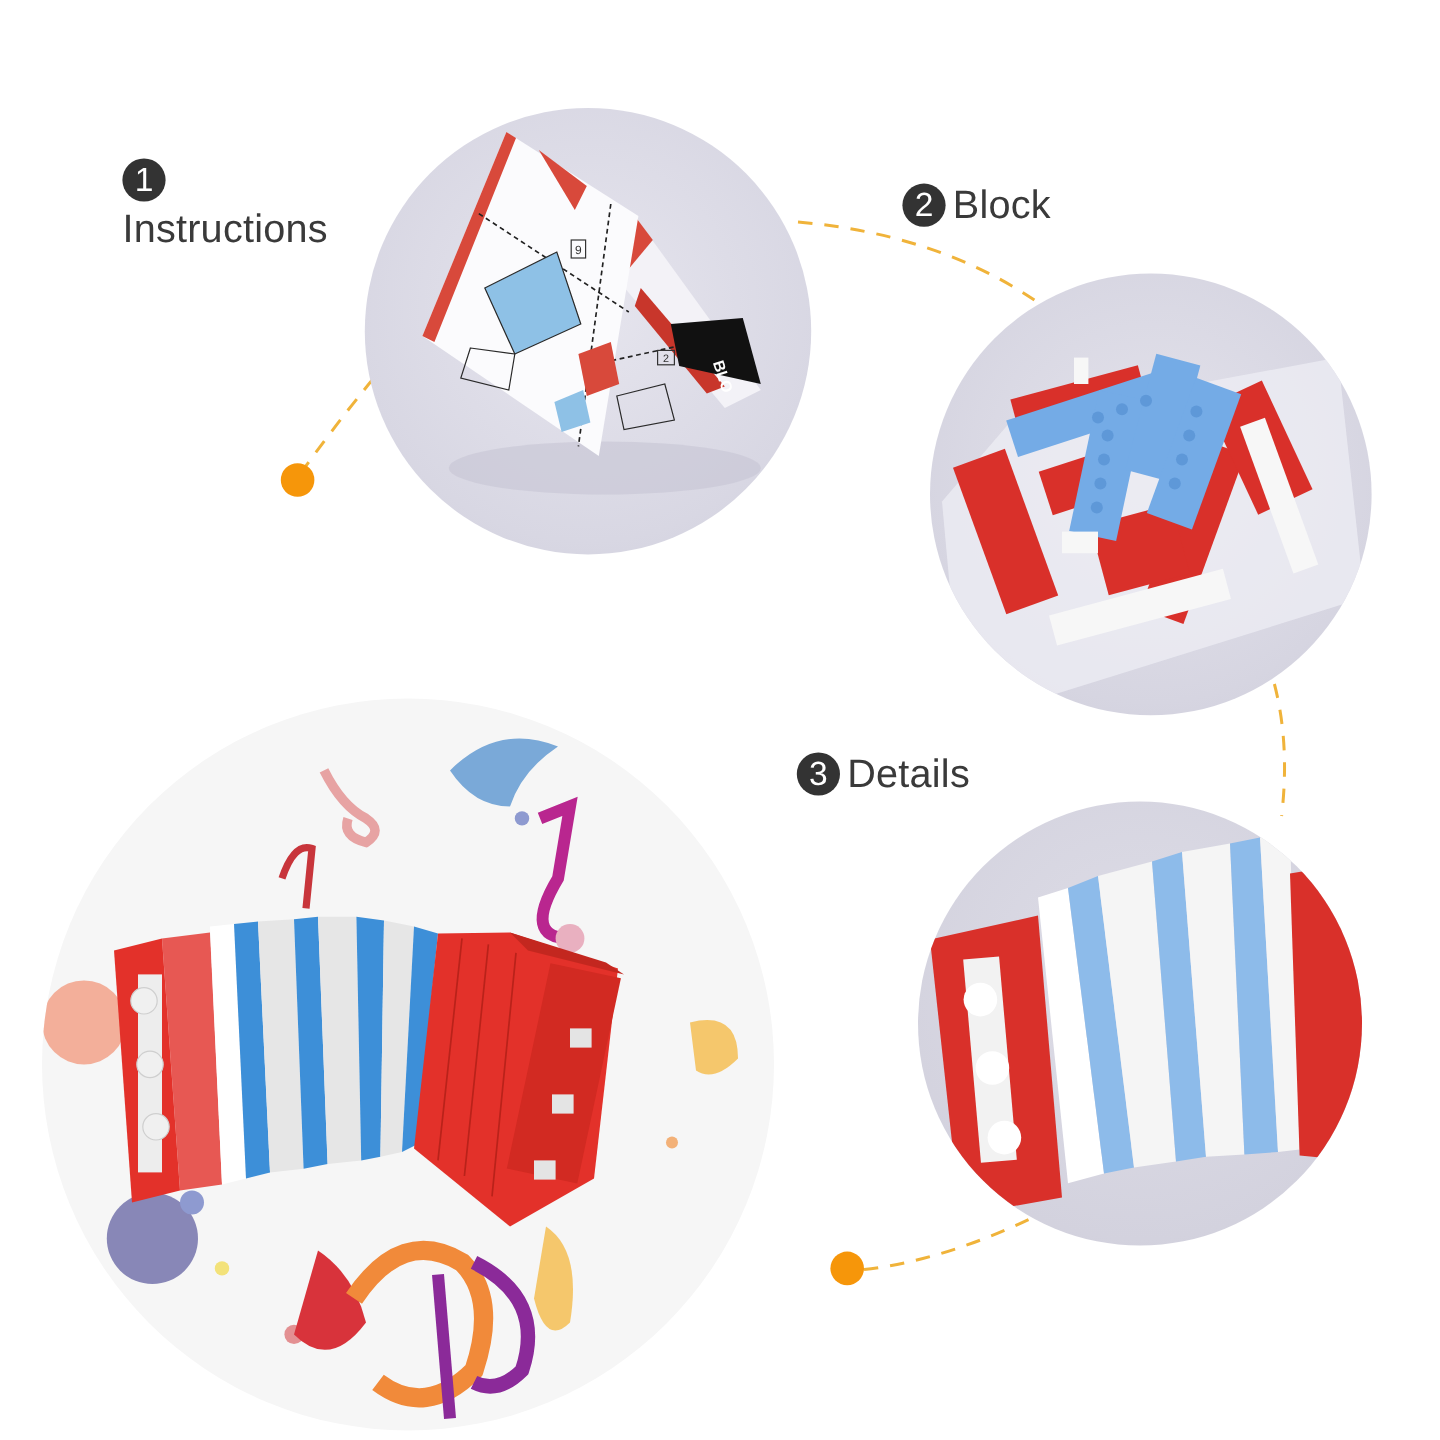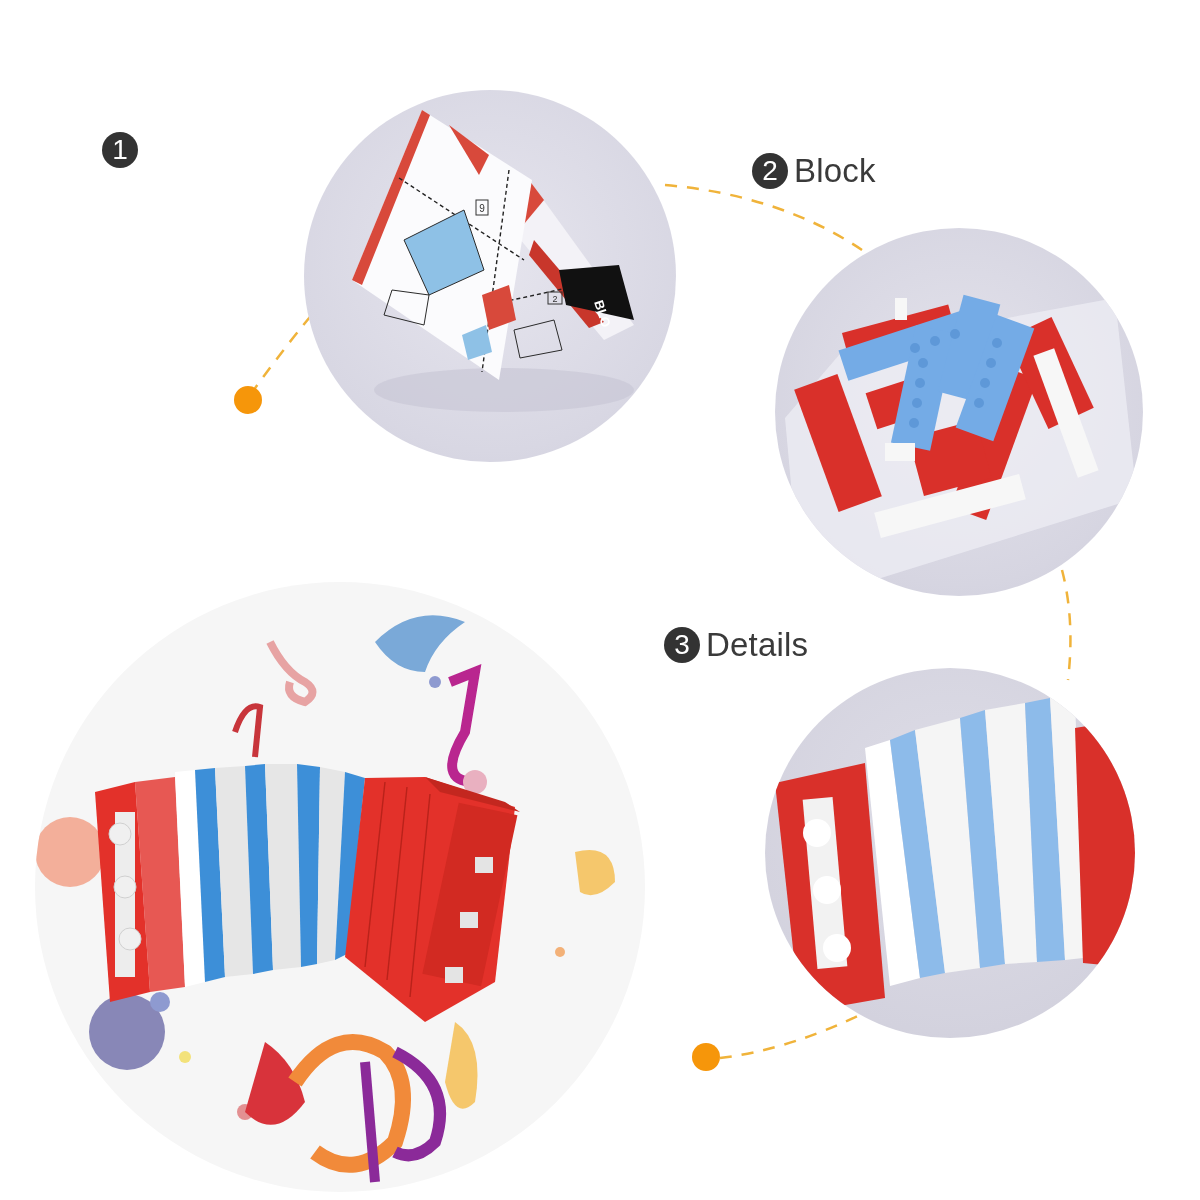--- a/index.html
+++ b/index.html
@@ -34,20 +34,21 @@
 
     <path d="M720 1058 Q790 1050 870 1010"></path>
   </g>
 </svg>
 
 <div class="dot" style="left:234px;top:386px;"></div>
 <div class="dot" style="left:692px;top:1043px;"></div>
 
 <div class="step-label" style="left:102px;top:132px;flex-direction:column;align-items:flex-start;">
   <div class="num-badge">1</div>
+  <div class="step-text" style="margin-top:4px;">Instructions</div>
 </div>
 
 <div class="step-label" style="left:752px;top:152px;">
   <div class="num-badge">2</div>
   <div class="step-text" style="margin-left:6px;">Block</div>
 </div>
 
 <div class="step-label" style="left:664px;top:626px;">
   <div class="num-badge">3</div>
   <div class="step-text" style="margin-left:6px;text-align:center;">Details</div>

